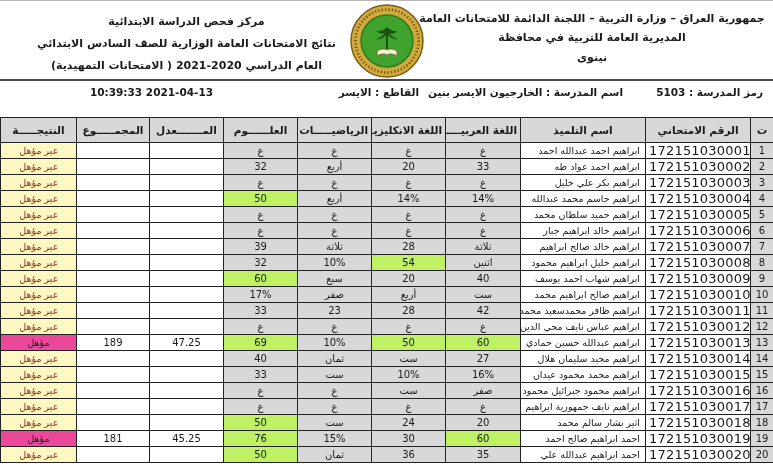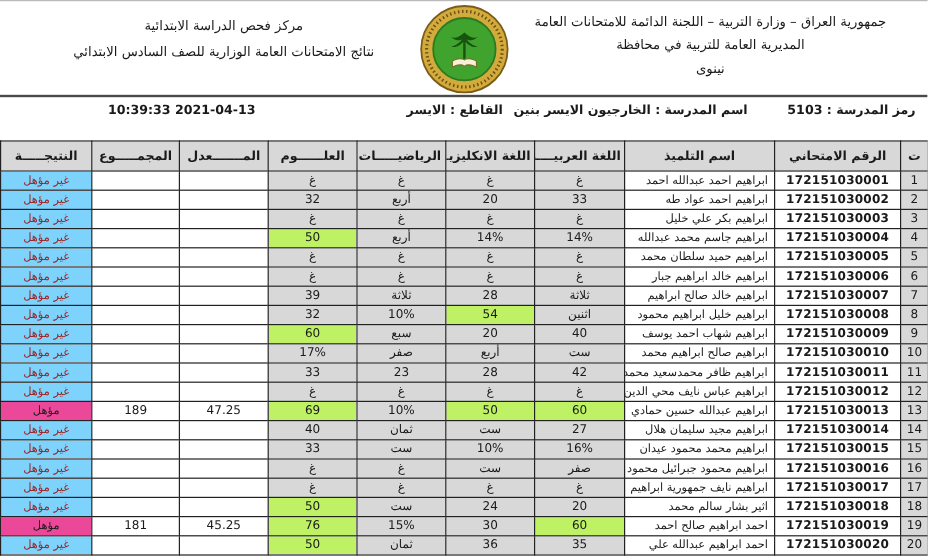--- a/index.html
+++ b/index.html
@@ -3,44 +3,44 @@
 <meta charset="utf-8">
 <style>
   html,body{margin:0;padding:0;}
   body{
     width:773px;height:466px;overflow:hidden;background:#ffffff;
     font-family:"DejaVu Sans",sans-serif;color:#1a1a1a;position:relative;
     border-top:1px solid #b9b9b9;box-sizing:border-box;
   }
   
   .top-header{position:relative;height:78px;border-bottom:2px solid #4a4a4a;direction:rtl;}
-  .hdr-block{position:absolute;top:8px;text-align:center;font-weight:normal;font-size:11px;line-height:1.75;}
+  .hdr-block{position:absolute;top:8px;text-align:center;font-weight:bold;font-size:11px;line-height:1.75;}
   .hdr-right{right:6px;width:350px;}
   .hdr-left{left:14px;width:345px;top:10px;line-height:2.0;}
   .hdr-line{white-space:nowrap;}
   .logo-wrap{position:absolute;left:50%;top:2px;transform:translateX(-50%);width:76px;height:76px;}
   
   .info-bar{position:relative;height:24px;direction:rtl;font-size:10.5px;font-weight:bold;}
   .info-item{position:absolute;top:5px;white-space:nowrap;}
   .i-code{right:10px;margin-left:12px;}
   .i-name{right:150px;}
   .i-sector{right:354px;}
   .i-date{right:560px;direction:ltr;}
   
   .table-area{margin-top:12px;}
   table{width:773px;border-collapse:collapse;table-layout:fixed;direction:rtl;}
   th,td{border:1px solid #222;padding:0 3px;overflow:hidden;white-space:nowrap;}
   th{background:#d8d8d8;font-size:10.5px;font-weight:bold;height:24px;}
   td{height:15px;font-size:10px;text-align:center;}
   td.c-no{background:#d8d8d8;font-size:10px;}
-  td.c-exam{font-weight:bold;font-size:10px;direction:ltr;letter-spacing:.2px;}
+  td.c-exam{font-weight:normal;font-size:13px;direction:ltr;letter-spacing:.2px;}
   td.c-name{text-align:right;font-size:9.5px;padding-right:5px;}
   td.c-sub.gray{background:#d8d8d8;}
   td.c-sub.white{background:#bef264;}
-  td.c-result.fail{background:#7dd3fc;color:#9c2424;font-size:9.5px;}
+  td.c-result.fail{background:#fef9c3;color:#9c2424;font-size:9.5px;}
   td.c-result.ok{background:#ec4899;color:#1a1a1a;font-size:9.5px;}
 </style>
 </head>
 <body>
 
 <div class="top-header">
   <div class="hdr-block hdr-right">
     <div class="hdr-line">جمهورية العراق – وزارة التربية – اللجنة الدائمة للامتحانات العامة</div>
     <div class="hdr-line">المديرية العامة للتربية في محافظة</div>
     <div class="hdr-line">نينوى</div>
@@ -52,20 +52,21 @@
       <circle cx="38" cy="38" r="31.5" fill="none" stroke="#6b4f12" stroke-width="2.6" stroke-dasharray="1.2 2.2"></circle>
       <circle cx="38" cy="38" r="26" fill="#3fa32e" stroke="#2c7b20" stroke-width="1.5"></circle>
       <path d="M38 24 C34 28 30 29 27 28 C31 31 34 31 36 30 C33 34 30 35 27 36 C32 37 35 34 37 32 L37 46 L39 46 L39 32 C41 34 44 37 49 36 C46 35 43 34 40 30 C42 31 45 31 49 28 C46 29 42 28 38 24 Z" fill="#17540f"></path>
       <path d="M28 48 C32 45.5 36 45.5 38 47 C40 45.5 44 45.5 48 48 L48 53 C44 50.5 40 50.5 38 52 C36 50.5 32 50.5 28 53 Z" fill="#f5efdc" stroke="#7a5c17" stroke-width="0.8"></path>
     </svg>
   </div>
 
   <div class="hdr-block hdr-left">
     <div class="hdr-line">مركز فحص الدراسة الابتدائية</div>
     <div class="hdr-line">نتائج الامتحانات العامة الوزارية للصف السادس الابتدائي</div>
+    <div class="hdr-line">العام الدراسي  2020-2021 ( الامتحانات التمهيدية)</div>
   </div>
 </div>
 
 <div class="info-bar">
   <span class="info-item i-code">رمز المدرسة : 5103</span>
   <span class="info-item i-name">اسم المدرسة : الخارجيون الايسر بنين</span>
   <span class="info-item i-sector">القاطع : الايسر</span>
   <span class="info-item i-date">10:39:33  2021-04-13</span>
 </div>
 

